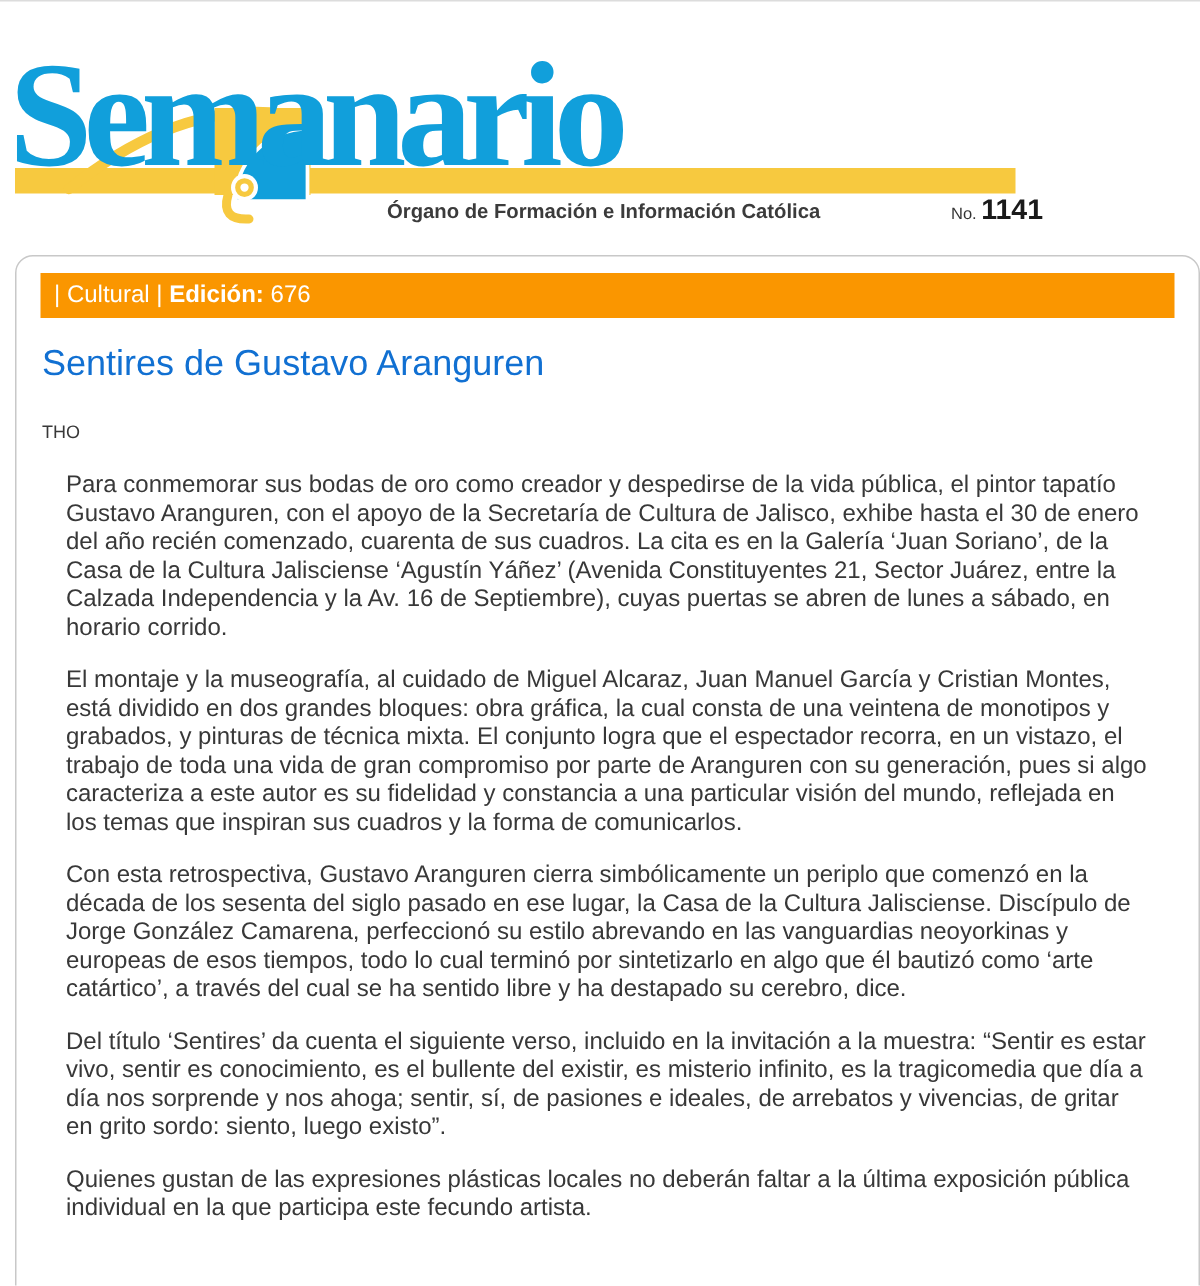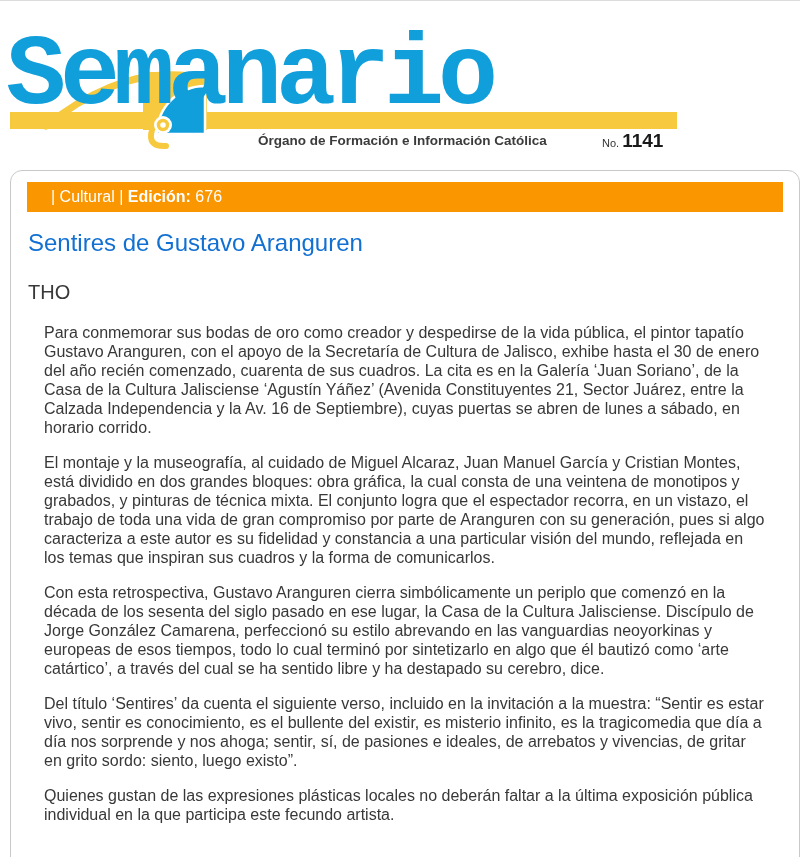--- a/index.html
+++ b/index.html
@@ -26,60 +26,60 @@
   .banner-text {
     position: absolute; left: 227px; top: 112px; height: 17px;
     line-height: 17px; color: #ffffff;
     font-size: 16px; font-weight: bold; letter-spacing: 0.4px;
     white-space: nowrap;
     margin-top: 24px;
   }
   .logo-mark { position: absolute; left: 0; top: 0; }
   .logo-text {
     position: absolute; left: 6px; top: 27px;
-    font-family: Liberation Mono, monospace;
+    font-family: Liberation Serif, serif;
     font-size: 100px; font-weight: bold; line-height: 100px;
     letter-spacing: -6px; color: #119FDB; white-space: nowrap;
   }
   .tagline {
     position: absolute; left: 258px; top: 133px;
     font-size: 13.5px; font-weight: bold; color: #3b3b3b;
     white-space: nowrap;
   }
-  .issue { position: absolute; left: 602px; top: 130px; white-space: nowrap; }
+  .issue { position: absolute; left: 634px; top: 130px; white-space: nowrap; }
   .issue .issue-label { font-size: 11px; color: #333333; }
   .issue .issue-number { font-size: 19px; font-weight: bold; color: #1a1a1a; margin-left: 3px; }
 
   
   .article-box {
     position: absolute; left: 10px; top: 170px;
     width: 790px; height: 900px;
     border: 1px solid #c8c8c8; border-radius: 12px;
     background: #ffffff;
     padding: 11px 16px 40px 16px;
   }
   .section-bar {
     height: 30px; line-height: 30px;
     background: #FA9600;
     color: #ffffff; font-size: 16px;
-    padding-left: 24px;
+    padding-left: 9px;
     white-space: nowrap;
   }
   .section-bar .edition-label { font-weight: bold; }
   .article-title {
     margin: 17px 0 0 1px;
     font-size: 24px; font-weight: normal; color: #1170D2;
   }
   .published-line {
     margin: 13px 0 0 1px;
     font-size: 13.5px; color: #3a3a3a;
   }
   .author-line {
     margin: 24px 0 0 1px;
-    font-size: 20px; color: #383838;
+    font-size: 12px; color: #383838;
   }
   .article-body {
     margin: 19px 0 0 1px;
     font-size: 16px; line-height: 19px; color: #383838;
   }
   .article-body p { margin: 16px; }
 </style>
 </head>
 <body>
 

